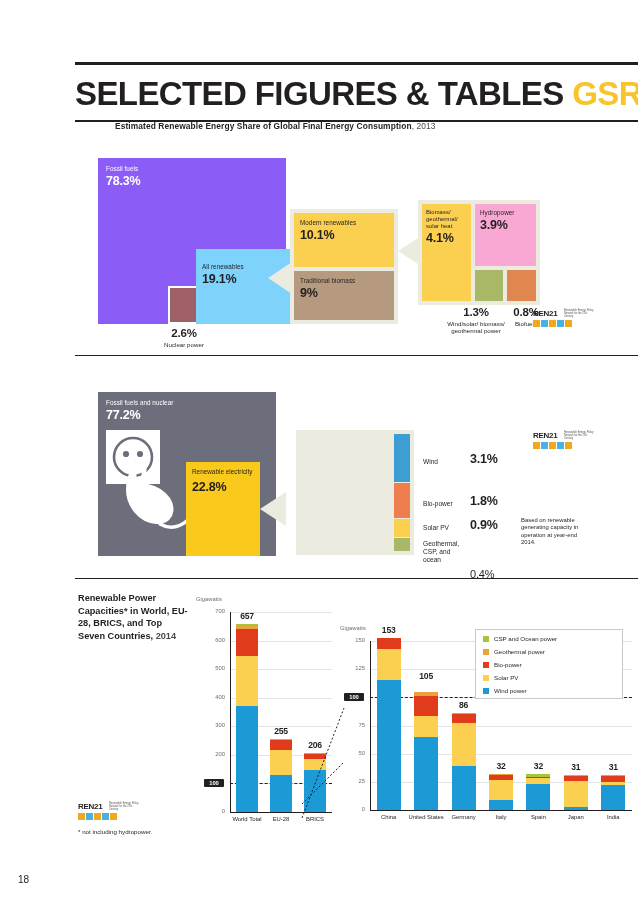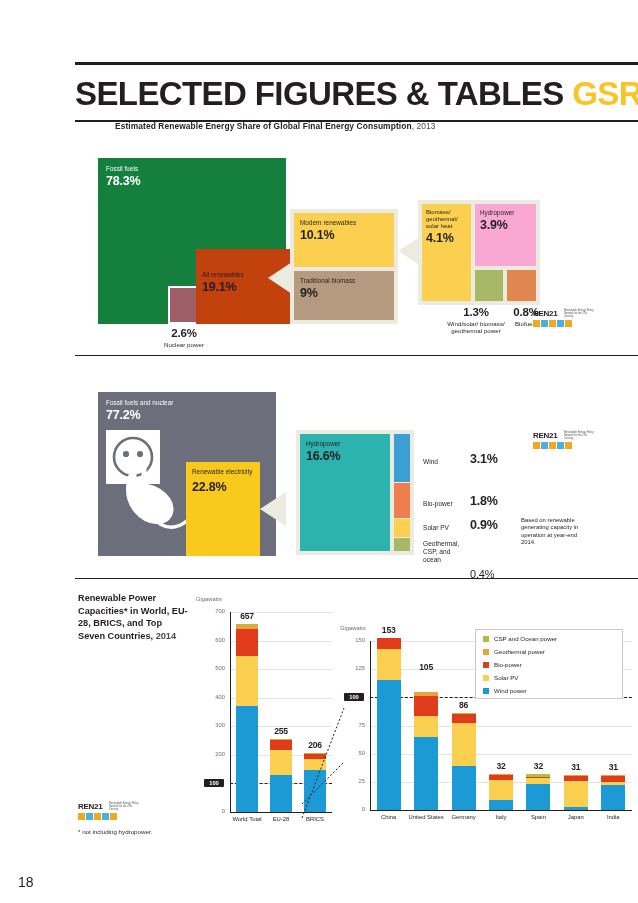--- a/index.html
+++ b/index.html
@@ -55,50 +55,50 @@
   
   .ren21{position:absolute;}
   .ren21 .wordmark{font-size:8px;font-weight:bold;letter-spacing:-.3px;color:#231f20;line-height:8px;}
   .ren21 .tag{position:absolute;left:31px;top:0px;font-size:2.6px;line-height:2.9px;color:#555;width:30px;}
   .ren21 .sqrow{position:absolute;left:0;top:10px;display:flex;gap:1px;}
   .ren21 .sq{width:7px;height:7px;}
 
   
   .plug-svg{position:absolute;}
 
-  #page-number{position:absolute;left:18px;top:874px;font-size:14px;color:#231f20;text-align:right;}
+  #page-number{position:absolute;left:18px;top:874px;font-size:10px;color:#231f20;text-align:right;}
   #footnote{position:absolute;font-size:6.2px;color:#231f20;}
   #note-block{position:absolute;font-size:5.9px;line-height:7.4px;color:#231f20;width:62px;}
 </style>
 </head>
 <body>
 
 <div class="page">
 
   <div id="header-rule-top"></div>
   <div id="page-title">
     <span>SELECTED FIGURES &amp; TABLES</span>
     <span class="gsr">GSR 2015</span>
   </div>
   <div id="header-rule-bottom"></div>
 
   <div class="section-title" style="left:75px;top:121px;padding-left:40px;">
     <span>Estimated Renewable Energy Share of Global Final Energy Consumption</span><span class="sub">, 2013</span>
   </div>
 
-  <div class="blk" style="left:98px;top:158px;width:188px;height:166px;background:#15803d;padding:7px 8px;">
+  <div class="blk" style="left:98px;top:158px;width:188px;height:166px;background:#8b5cf6;padding:7px 8px;">
     <div class="lbl white">Fossil fuels</div>
     <div class="val white">78.3%</div>
   </div>
 
   <div class="blk" style="left:168px;top:286px;width:32px;height:38px;background:#9e5f66;border:2px solid #fff;"></div>
   <div class="capnum" style="left:144px;top:327px;width:80px;">2.6%</div>
   <div class="cap" style="left:144px;top:341px;width:80px;">Nuclear power</div>
 
-  <div class="blk" style="left:196px;top:249px;width:96px;height:75px;background:#c2410c;padding:22px 6px;">
+  <div class="blk" style="left:196px;top:249px;width:96px;height:75px;background:#7dd3fc;padding:14px 6px;">
     <div class="lbl dark">All renewables</div>
     <div class="val dark">19.1%</div>
   </div>
 
   <div class="arrow" style="left:268px;top:262px;border-top:16px solid transparent;border-bottom:16px solid transparent;border-right:24px solid #ecebe0;"></div>
 
   <div class="panel" style="left:290px;top:209px;width:108px;height:115px;"></div>
   <div class="blk" style="left:294px;top:213px;width:100px;height:54px;background:#fbcf4f;padding:6px 6px;">
     <div class="lbl dark">Modern renewables</div>
     <div class="val dark">10.1%</div>
@@ -157,24 +157,20 @@
   </svg>
 
   <div class="blk" style="left:186px;top:462px;width:74px;height:94px;background:#f9c91c;padding:6px 6px;">
     <div class="lbl dark">Renewable electricity</div>
     <div class="val dark" style="margin-top:4px;">22.8%</div>
   </div>
 
   <div class="arrow" style="left:260px;top:492px;border-top:17px solid transparent;border-bottom:17px solid transparent;border-right:26px solid #ecebe0;"></div>
 
   <div class="panel" style="left:296px;top:430px;width:118px;height:125px;"></div>
-  <div class="blk" style="left:300px;top:434px;width:90px;height:117px;background:#2db3ad;padding:6px 6px;">
-    <div class="lbl dark">Hydropower</div>
-    <div class="val dark">16.6%</div>
-  </div>
 
   <div class="seg" style="left:394px;top:434px;width:16px;height:48px;background:#3b9fd4;"></div>
   <div class="seg" style="left:394px;top:483px;width:16px;height:35px;background:#ef7e4f;"></div>
   <div class="seg" style="left:394px;top:519px;width:16px;height:18px;background:#fbcf4f;"></div>
   <div class="seg" style="left:394px;top:538px;width:16px;height:13px;background:#a8b866;"></div>
 
   <div class="legend-item" style="left:423px;top:458px;font-size:6.6px;">Wind</div>
   <div style="position:absolute;left:470px;top:452px;font-size:12.5px;font-weight:bold;letter-spacing:-.2px;">3.1%</div>
 
   <div class="legend-item" style="left:423px;top:500px;font-size:6.6px;">Bio-power</div>
@@ -283,21 +279,21 @@
       <div class="axis-line" style="left: 30px; top: 185px; width: 262px; height: 1px;"></div>
       <div class="seg" style="left: 36.7143px; top: 55.4333px; width: 24px; height: 129.567px; background: rgb(27, 154, 214);"></div>
       <div class="seg" style="left: 36.7143px; top: 23.8867px; width: 24px; height: 31.5467px; background: rgb(251, 207, 79);"></div>
       <div class="seg" style="left: 36.7143px; top: 12.62px; width: 24px; height: 11.2667px; background: rgb(224, 60, 28);"></div>
       <div class="barval" style="left: 24.7143px; top: -0.38px; width: 48px;">153</div>
       <div class="xcat" style="left: 30px; top: 189px; width: 37.4286px;">China</div>
       <div class="seg" style="left: 74.1429px; top: 111.767px; width: 24px; height: 73.2333px; background: rgb(27, 154, 214);"></div>
       <div class="seg" style="left: 74.1429px; top: 91.4867px; width: 24px; height: 20.28px; background: rgb(251, 207, 79);"></div>
       <div class="seg" style="left: 74.1429px; top: 71.2067px; width: 24px; height: 20.28px; background: rgb(224, 60, 28);"></div>
       <div class="seg" style="left: 74.1429px; top: 66.7px; width: 24px; height: 4.50667px; background: rgb(232, 163, 61);"></div>
-      <div class="barval" style="left: 62.1429px; top: 37px; width: 48px;">105</div>
+      <div class="barval" style="left: 62.1429px; top: 46px; width: 48px;">105</div>
       <div class="xcat" style="left: 67.4286px; top: 189px; width: 37.4286px;">United States</div>
       <div class="seg" style="left: 111.571px; top: 141.06px; width: 24px; height: 43.94px; background: rgb(27, 154, 214);"></div>
       <div class="seg" style="left: 111.571px; top: 98.2467px; width: 24px; height: 42.8133px; background: rgb(251, 207, 79);"></div>
       <div class="seg" style="left: 111.571px; top: 89.2333px; width: 24px; height: 9.01333px; background: rgb(224, 60, 28);"></div>
       <div class="seg" style="left: 111.571px; top: 88.1067px; width: 24px; height: 1.12667px; background: rgb(168, 196, 60);"></div>
       <div class="barval" style="left: 99.5714px; top: 75.1067px; width: 48px;">86</div>
       <div class="xcat" style="left: 104.857px; top: 189px; width: 37.4286px;">Germany</div>
       <div class="seg" style="left: 149px; top: 174.86px; width: 24px; height: 10.14px; background: rgb(27, 154, 214);"></div>
       <div class="seg" style="left: 149px; top: 154.58px; width: 24px; height: 20.28px; background: rgb(251, 207, 79);"></div>
       <div class="seg" style="left: 149px; top: 150.073px; width: 24px; height: 4.50667px; background: rgb(224, 60, 28);"></div>

